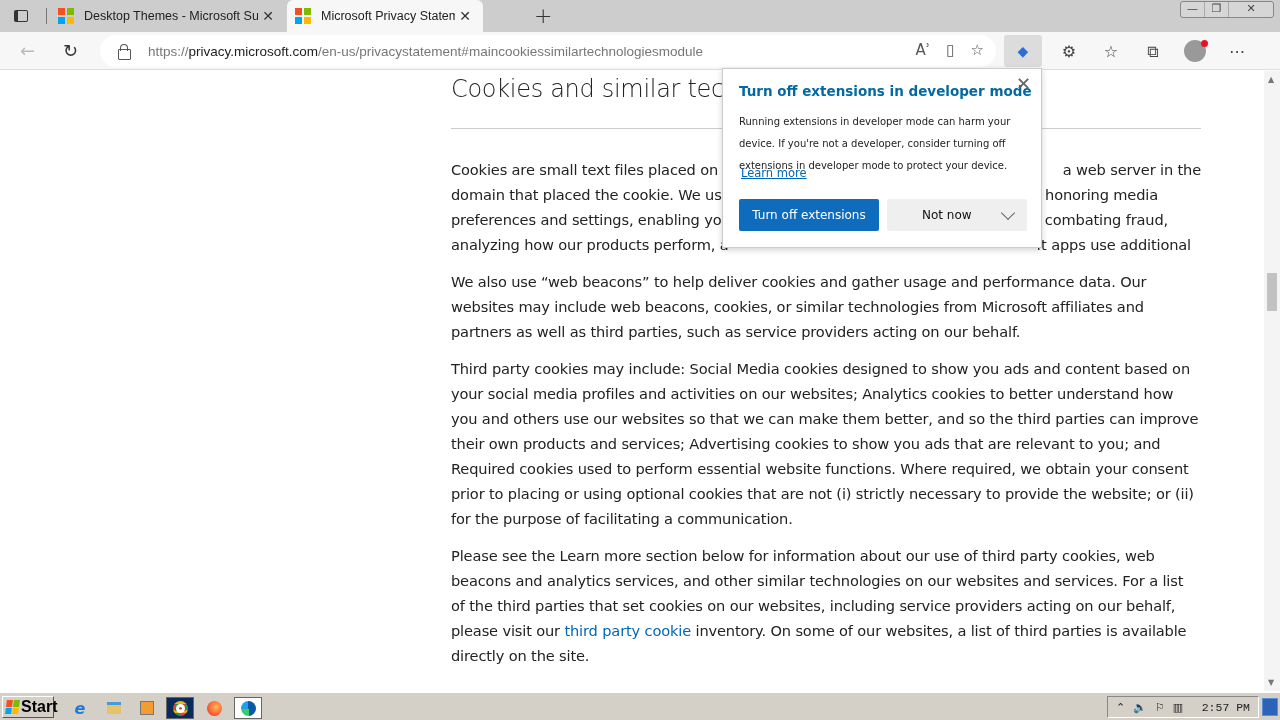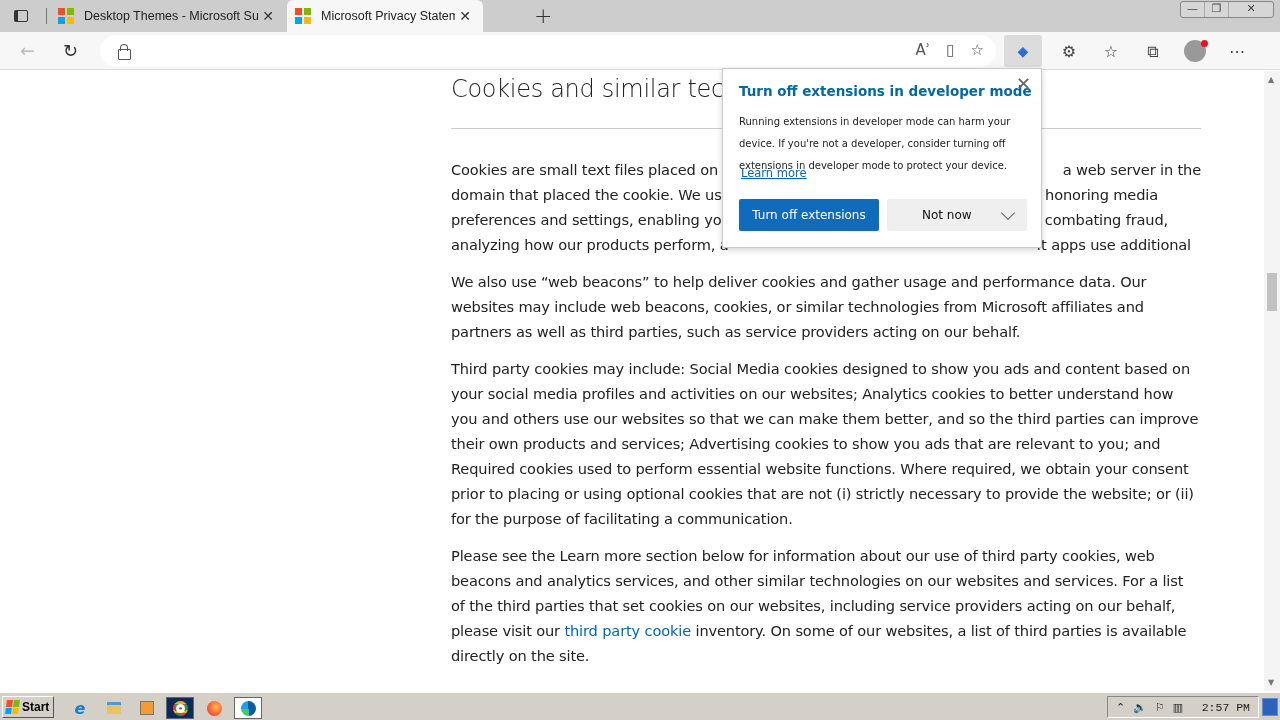--- a/index.html
+++ b/index.html
@@ -46,21 +46,21 @@
 .popup-title{position:absolute;left:16px;top:14px;font-size:13.5px;font-weight:bold;color:#0369a1}
 .popup-close{position:absolute;right:10px;top:4px;font-size:18px;color:#666;font-weight:300}
 .popup-body{position:absolute;left:16px;top:42px;width:292px;font-size:10px;line-height:22px;color:#222}
 .popup-link{position:absolute;left:18px;top:97px;font-size:11.5px;color:#0067b8;text-decoration:underline}
 .btn-primary{position:absolute;left:16px;top:130px;width:140px;height:32px;background:#0f6cbd;color:#fff;font-size:12px;display:flex;align-items:center;justify-content:center;border-radius:2px}
 .btn-secondary{position:absolute;left:164px;top:130px;width:140px;height:32px;background:#efefef;color:#111;font-size:12px;display:flex;align-items:center;border-radius:2px}
 .btn-secondary span:first-child{margin-left:35px;flex:1}
 .btn-secondary .chev{width:10px;height:10px;border-right:1.5px solid #666;border-bottom:1.5px solid #666;transform:rotate(45deg);margin:-4px 14px 0 0}
 .watermark{position:absolute;left:1040px;top:615px;font-size:40px;font-weight:bold;color:rgba(180,180,180,.35);letter-spacing:2px;font-family:"DejaVu Sans",sans-serif}
 .taskbar{position:absolute;left:0;top:692px;width:1280px;height:28px;background:#d4d0c8;border-top:1px solid #fff}
-.start{position:absolute;left:2px;top:3px;width:52px;height:22px;border:1px solid;border-color:#fff #555 #555 #fff;font-size:12px;font-weight:bold;display:flex;align-items:center;font-family:"Liberation Sans",sans-serif}
+.start{position:absolute;left:2px;top:3px;width:52px;height:22px;border:1px solid;border-color:#fff #555 #555 #fff;font-size:16px;font-weight:bold;display:flex;align-items:center;font-family:"Liberation Sans",sans-serif}
 .start .flag{width:14px;height:14px;margin:0 2px 0 3px;display:grid;grid-template-columns:6px 6px;gap:1px;transform:skewX(-8deg)}
 .start .flag i{display:block}
 .tray-app{position:absolute;top:4px;width:28px;height:22px;display:flex;align-items:center;justify-content:center}
 .tray-app.boxed{border:1px solid #666;background:#0a2a5a}
 .tray-app.boxed.light{background:#fff}
 .circ{width:15px;height:15px;border-radius:50%}
 .systray{position:absolute;left:1107px;top:3px;width:152px;height:22px;border:1px solid;border-color:#888 #fff #fff #888;display:flex;align-items:center;font-size:11px;color:#222}
 .systray span{margin-left:8px}
 .clock{margin-left:auto !important;margin-right:8px;font-family:Liberation Mono, monospace;font-size:11.5px}
 .desk{position:absolute;left:1262px;top:5px;width:16px;height:18px;background:#2a63b8;border:1px solid #5a8fd8}
@@ -99,20 +99,21 @@
     <div>❐</div>
     <div>✕</div>
   </div>
 </div>
 
 <div class="toolbar">
   <span class="navbtn" style="left:20px;color:#bbb">←</span>
   <span class="navbtn" style="left:63px">↻</span>
   <div class="addr">
     <span class="lock"></span>
+    <span class="url"><span>https://</span><b>privacy.microsoft.com</b><span>/en-us/privacystatement#maincookiessimilartechnologiesmodule</span></span>
     <div class="addr-icons">
       <span>A͏ʾ</span>
       <span>▯</span>
       <span>☆</span>
     </div>
   </div>
   <div class="tb-icons">
     <div class="tb-icon active">
         <span style="color:#2b6fd6;font-size:14px">◆</span>
       </div>

